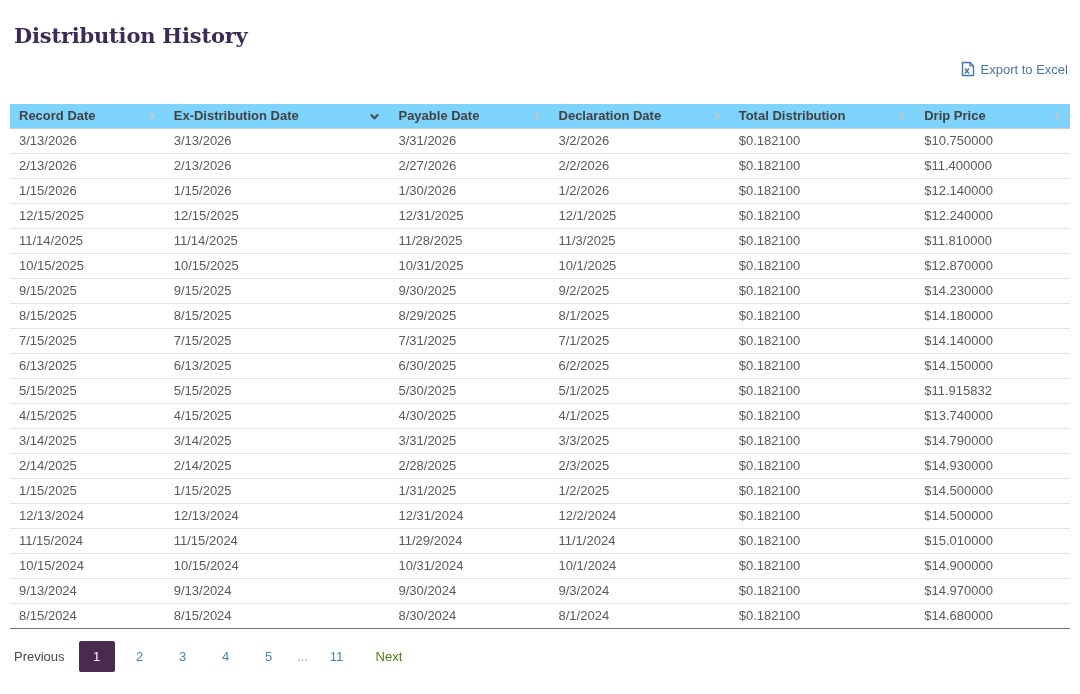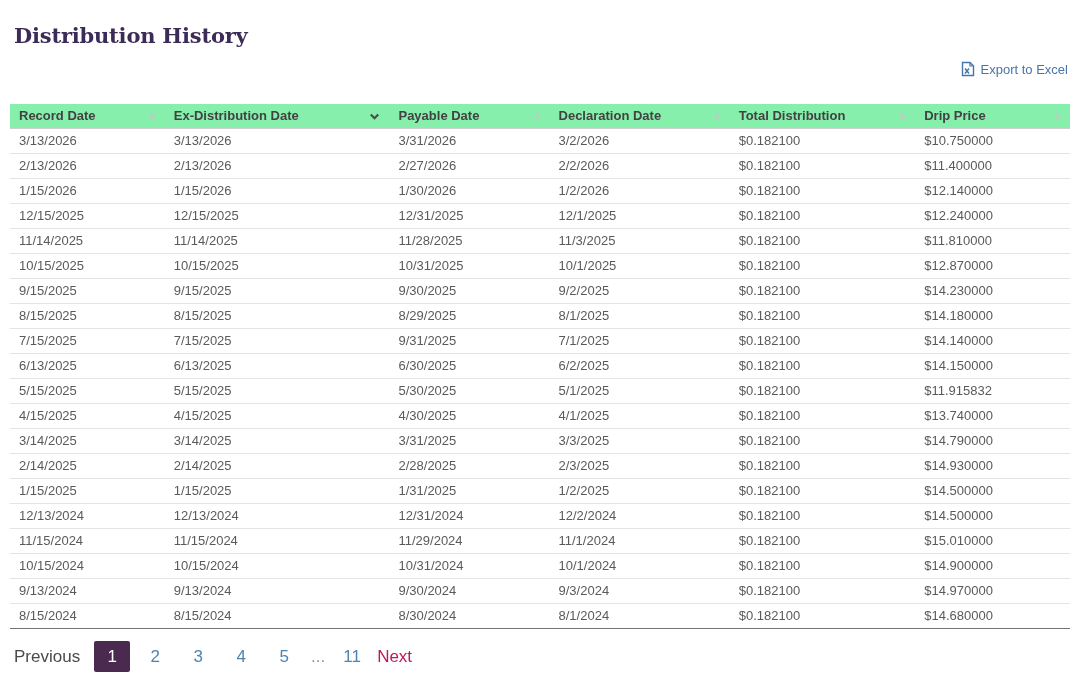--- a/index.html
+++ b/index.html
@@ -16,41 +16,41 @@
   .toolbar { display:flex; justify-content:flex-end; align-items:center;
     margin-top:12px; height:18px; padding-right:2px; }
   .export-link { display:inline-flex; align-items:flex-end; gap:6px;
     color:#4576a8; font-size:13px; cursor:pointer; }
   .export-link svg { display:block; }
 
   table { width:100%; border-collapse:collapse; table-layout:fixed; margin-top:26px; }
   col.c0 { width:14.6%; } col.c1 { width:21.2%; } col.c2 { width:15.1%; }
   col.c3 { width:17.0%; } col.c4 { width:17.5%; } col.c5 { width:14.6%; }
 
-  thead th { background:#86efac; border-bottom:1px solid #cfcfcf;
+  thead th { background:#7dd3fc; border-bottom:1px solid #cfcfcf;
     padding:4px 9px; cursor:pointer; }
   .th-inner { display:flex; justify-content:space-between; align-items:center;
     font-size:13px; line-height:16px; font-weight:bold; color:#424242; text-align:left; }
   .sort-icon { display:inline-flex; align-items:center; margin-left:4px; }
 
   tbody td { font-size:13px; line-height:16px; color:#5a5a5a;
     padding:4px 9px; border-bottom:1px solid #e4e4e4;
     white-space:nowrap; overflow:hidden; }
   tbody tr:last-child td { border-bottom:1px solid #737373; }
 
   .pagination { display:flex; align-items:center; margin-top:12px;
-    padding-left:4px; font-size:17px; }
+    padding-left:4px; font-size:13px; }
   .prev-btn { color:#4a4a4a; margin-right:14px; cursor:pointer; }
   .pages { display:flex; align-items:center; }
   .page-btn { min-width:36px; height:31px; display:inline-flex;
     align-items:center; justify-content:center; color:#4f83b2;
     margin-right:7px; cursor:pointer; border-radius:2px; }
   .page-btn.active { background:#4a2a4e; color:#ffffff; }
   .page-btn.ellipsis { min-width:18px; color:#7a98b5; cursor:default; }
-  .next-btn { color:#be185d; cursor:pointer; }
+  .next-btn { color:#4d7c0f; margin-left:14px; cursor:pointer; }
 </style>
 </head>
 <body>
 
 <div class="page">
 
   <h1 class="page-title">Distribution History</h1>
 
   <div class="toolbar">
     <a class="export-link">
@@ -199,21 +199,21 @@
           <td>8/15/2025</td>
           <td>8/15/2025</td>
           <td>8/29/2025</td>
           <td>8/1/2025</td>
           <td>$0.182100</td>
           <td>$14.180000</td>
         </tr>
         <tr>
           <td>7/15/2025</td>
           <td>7/15/2025</td>
-          <td>9/31/2025</td>
+          <td>7/31/2025</td>
           <td>7/1/2025</td>
           <td>$0.182100</td>
           <td>$14.140000</td>
         </tr>
         <tr>
           <td>6/13/2025</td>
           <td>6/13/2025</td>
           <td>6/30/2025</td>
           <td>6/2/2025</td>
           <td>$0.182100</td>

